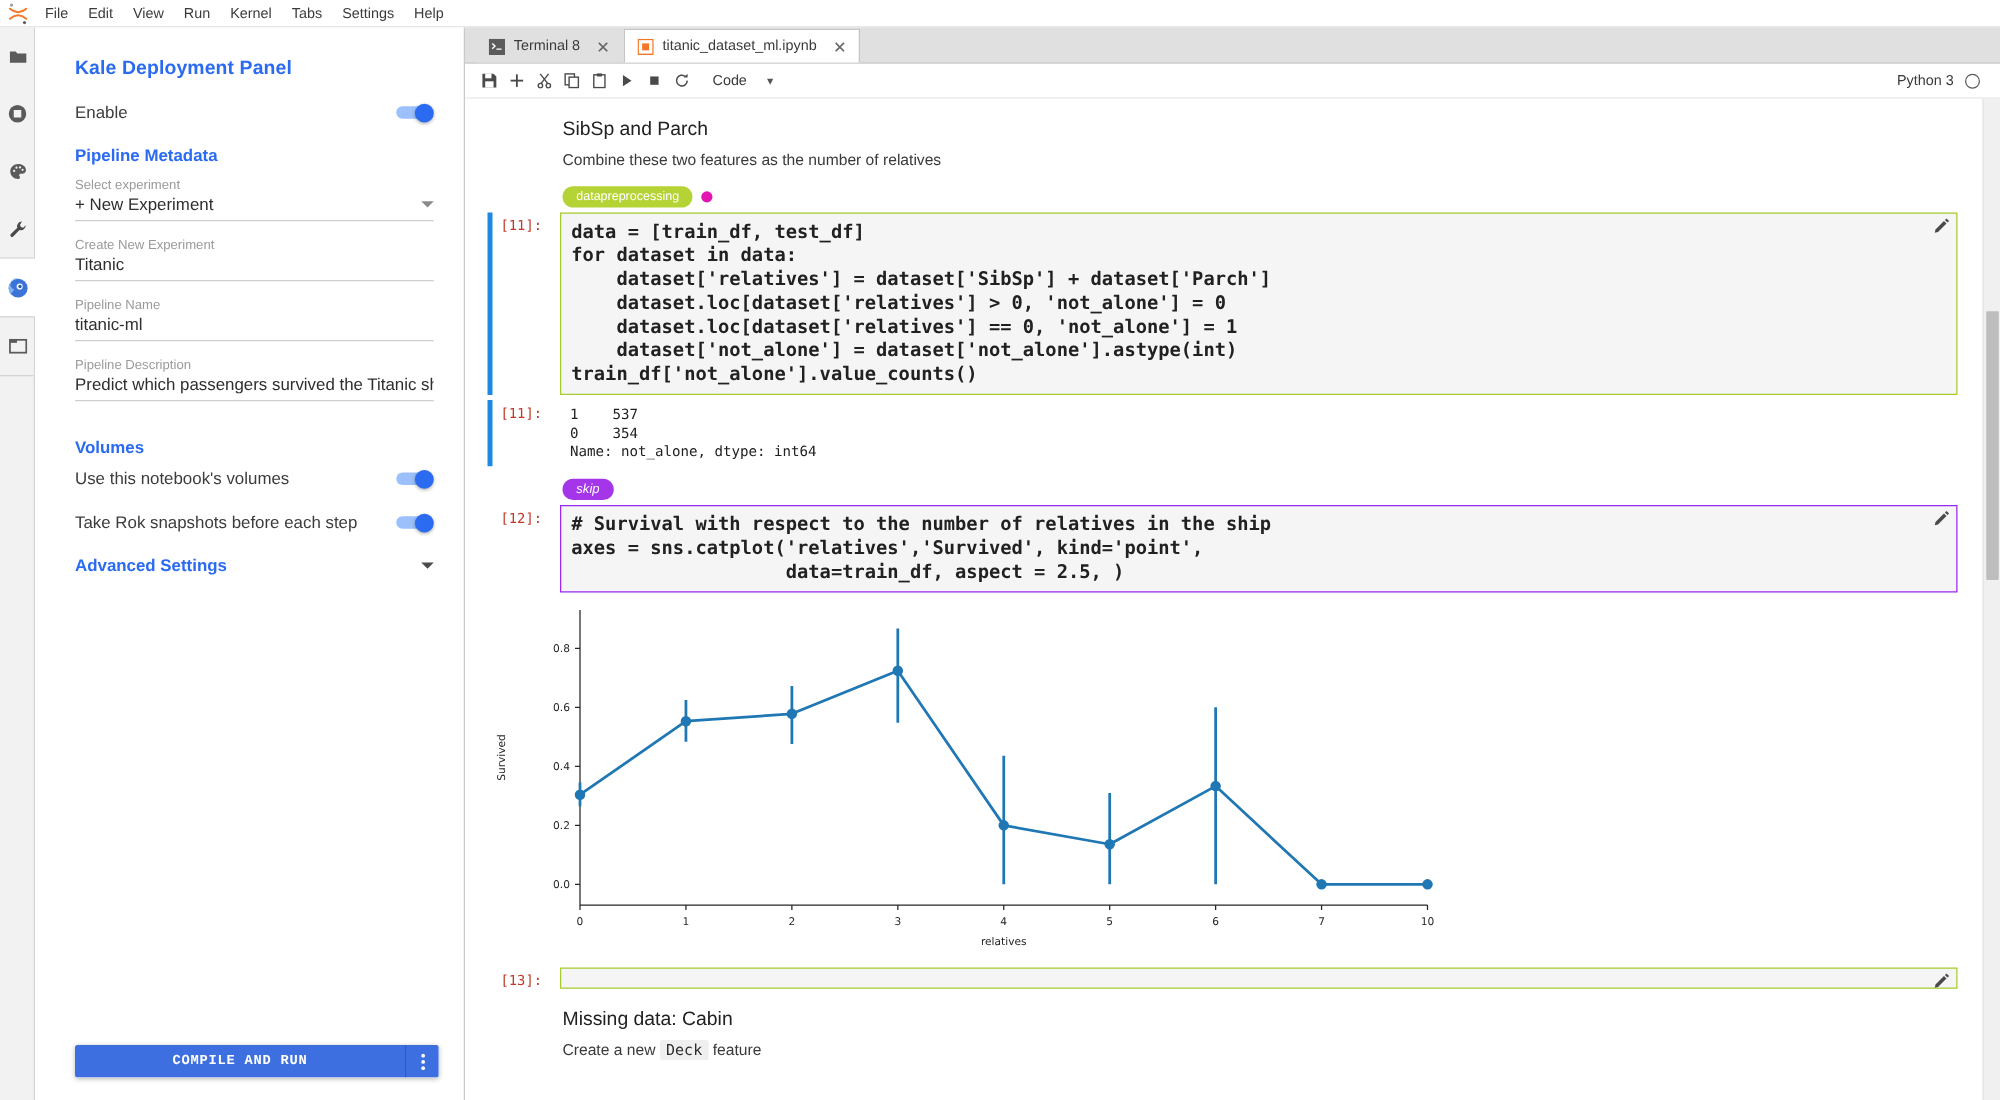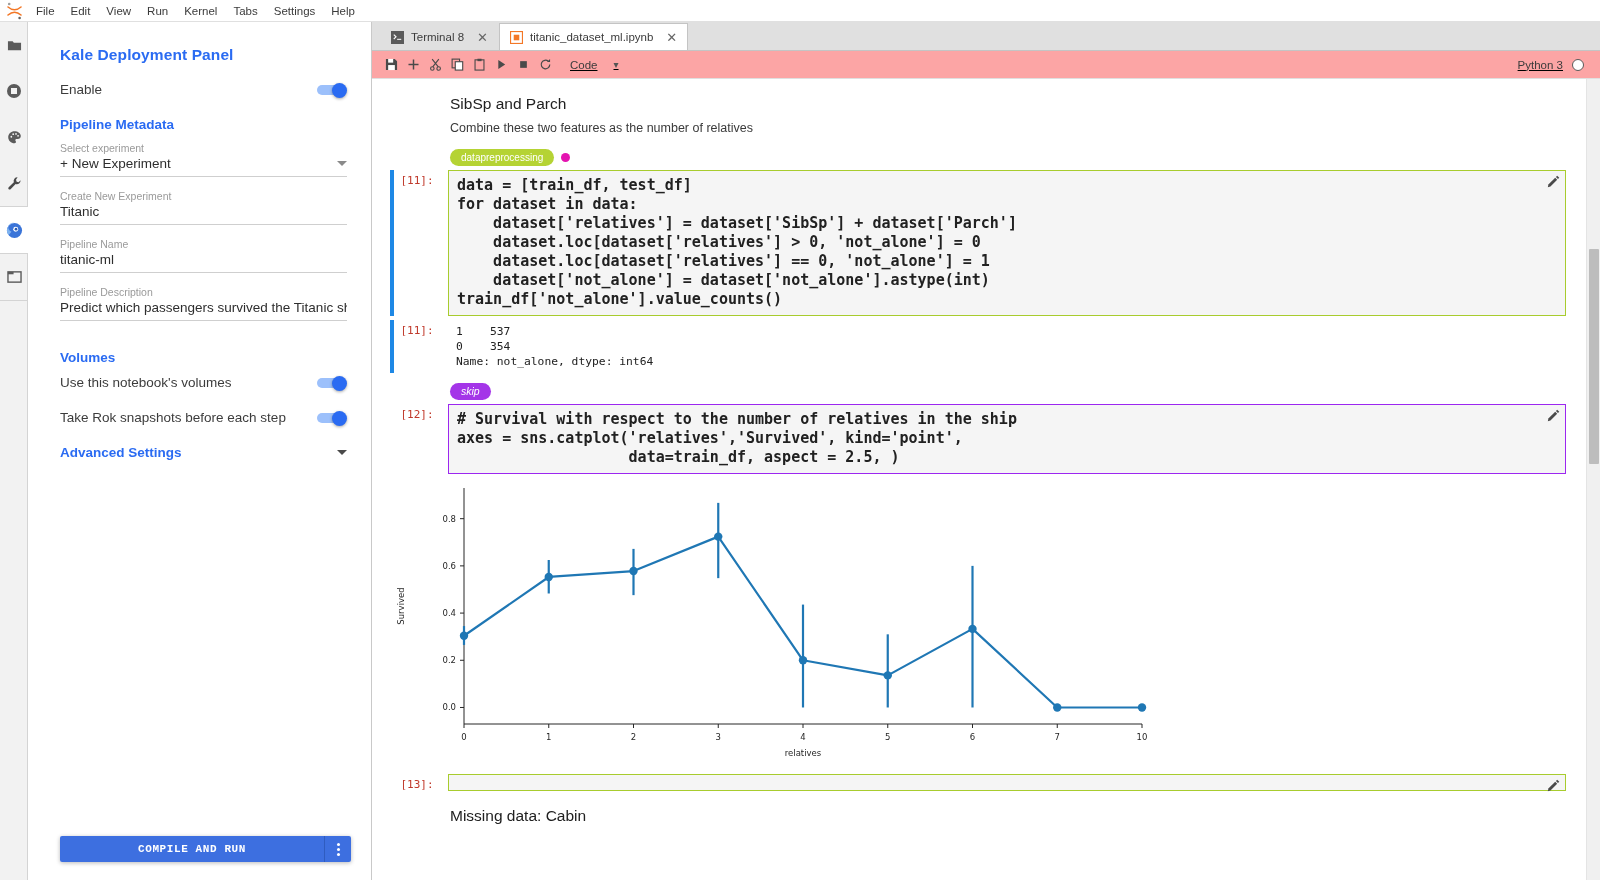--- a/index.html
+++ b/index.html
@@ -114,22 +114,22 @@
   .tab {
     height: 27px; display: flex; align-items: center; gap: 7px; padding: 0 10px;
     font-size: 11.5px; color: #3b3b3b; background: #e0e0e0; cursor: pointer;
     border: 1px solid transparent; border-bottom: none; max-width: 230px;
   }
   .tab.active { background: #fff; border-color: #c4c4c4; }
   .tab .tclose { color: #666; font-size: 13px; margin-left: 6px; line-height: 1; }
   .tab .ticon { width: 13px; height: 13px; flex: 0 0 13px; display: block; }
 
   .toolbar {
-    height: 28px; flex: 0 0 28px; background: #fca5a5; display: flex; align-items: center;
-    gap: 0; padding: 0 8px; border-bottom: 1px solid #e0e0e0; text-decoration: underline;
+    height: 28px; flex: 0 0 28px; background: #ffffff; display: flex; align-items: center;
+    gap: 0; padding: 0 8px; border-bottom: 1px solid #e0e0e0;
   }
   .tb-btn {
     width: 22px; height: 22px; display: flex; align-items: center; justify-content: center;
     cursor: pointer; border-radius: 2px;
   }
   .tb-select {
     display: flex; align-items: center; gap: 16px; font-size: 11.5px; color: #3b3b3b;
     margin-left: 10px; cursor: pointer; padding: 2px 4px;
   }
   .tb-chev { font-size: 10px; color: #555; }
@@ -577,20 +577,23 @@
                 <svg width="13" height="13" viewBox="0 0 14 14">
                     <path d="M1.5 10.3l7.3-7.3 2.2 2.2-7.3 7.3-2.8.6z" fill="#4a4a4a"></path>
                     <path d="M9.6 2.2l1.4-1.4 2.2 2.2-1.4 1.4z" fill="#4a4a4a"></path>
                   </svg>
               </span>
             </div>
           </div>
 
           <div class="md-cell">
             <div class="md-h2">Missing data: Cabin</div>
+            <div class="md-p">
+              <span>Create a new </span><span class="md-code">Deck</span><span> feature</span>
+            </div>
           </div>
 
         </div>
         <div class="nb-scrollbar">
           <div class="nb-thumb"></div>
         </div>
       </div>
 
     </div>
   </div>

